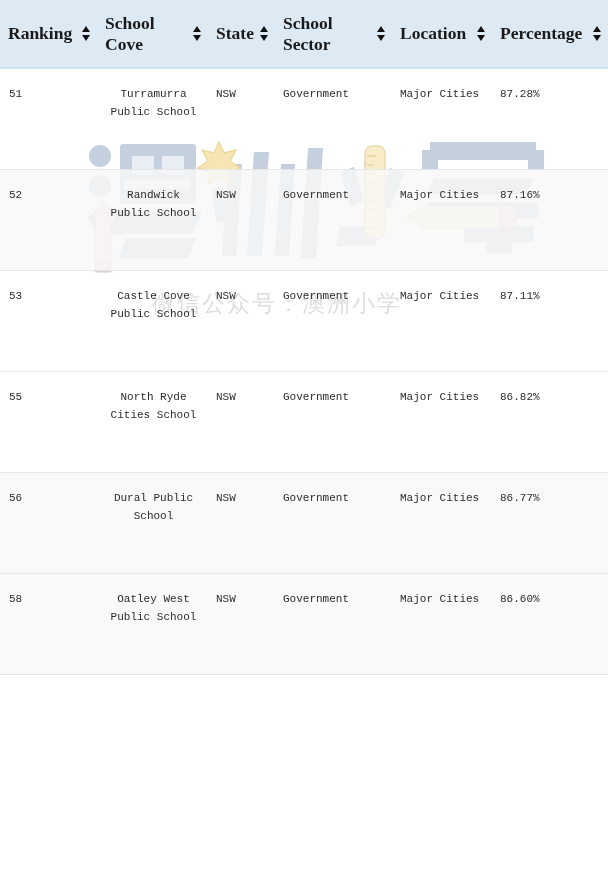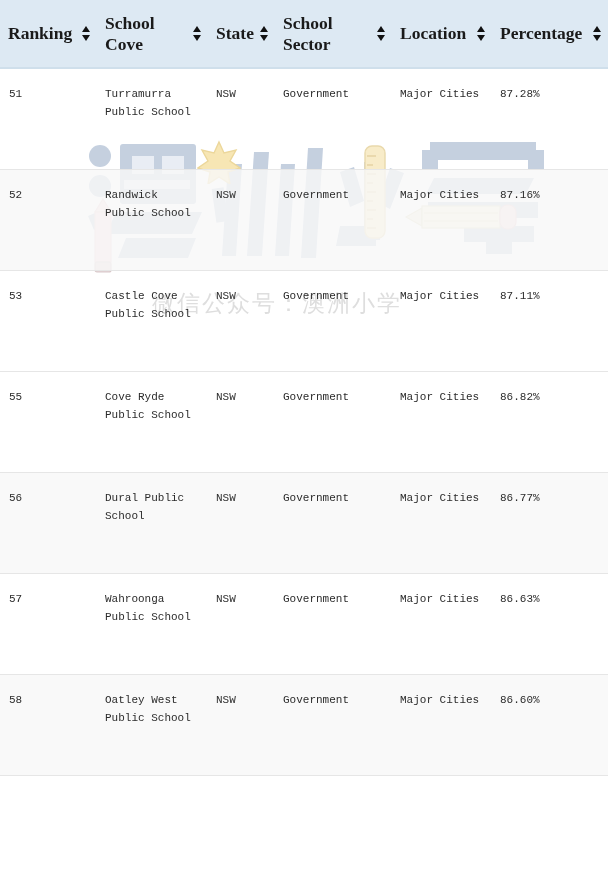--- a/index.html
+++ b/index.html
@@ -103,21 +103,21 @@
     word-wrap: break-word;
   }
   tbody tr.alt {
     background: rgba(248, 248, 248, 0.82);
   }
   tbody tr:last-child td {
     border-bottom: 1px solid #e6e6e6;
   }
 
   td.col-rank   { width: 97px; padding-left: 9px; }
-  td.col-name   { width: 111px; }
+  td.col-name   { width: 111px; text-align: center; }
   td.col-state  { width: 67px; margin-left: 20px; }
   td.col-sector { width: 117px; }
   td.col-loc    { width: 100px; }
   td.col-pct    { width: 116px; }
 
   th.col-rank   { width: 97px; }
   th.col-name   { width: 111px; }
   th.col-state  { width: 67px; }
   th.col-sector { width: 117px; }
   th.col-loc    { width: 100px; font-family: Liberation Serif, serif; }
@@ -351,42 +351,34 @@
         <tr>
           <td class="col-rank">53</td>
           <td class="col-name">Castle Cove Public School</td>
           <td class="col-state">NSW</td>
           <td class="col-sector">Government</td>
           <td class="col-loc">Major Cities</td>
           <td class="col-pct">87.11%</td>
         </tr>
         <tr>
           <td class="col-rank">55</td>
-          <td class="col-name">Cove Ryde Public School</td>
+          <td class="col-name">North Ryde Cities School</td>
           <td class="col-state">NSW</td>
           <td class="col-sector">Government</td>
           <td class="col-loc">Major Cities</td>
           <td class="col-pct">86.82%</td>
         </tr>
         <tr class="alt">
           <td class="col-rank">56</td>
           <td class="col-name">Dural Public School</td>
           <td class="col-state">NSW</td>
           <td class="col-sector">Government</td>
           <td class="col-loc">Major Cities</td>
           <td class="col-pct">86.77%</td>
         </tr>
-        <tr>
-          <td class="col-rank">57</td>
-          <td class="col-name">Wahroonga Public School</td>
-          <td class="col-state">NSW</td>
-          <td class="col-sector">Government</td>
-          <td class="col-loc">Major Cities</td>
-          <td class="col-pct">86.63%</td>
-        </tr>
         <tr class="alt">
           <td class="col-rank">58</td>
           <td class="col-name">Oatley West Public School</td>
           <td class="col-state">NSW</td>
           <td class="col-sector">Government</td>
           <td class="col-loc">Major Cities</td>
           <td class="col-pct">86.60%</td>
         </tr>
       </tbody>
   </table>

